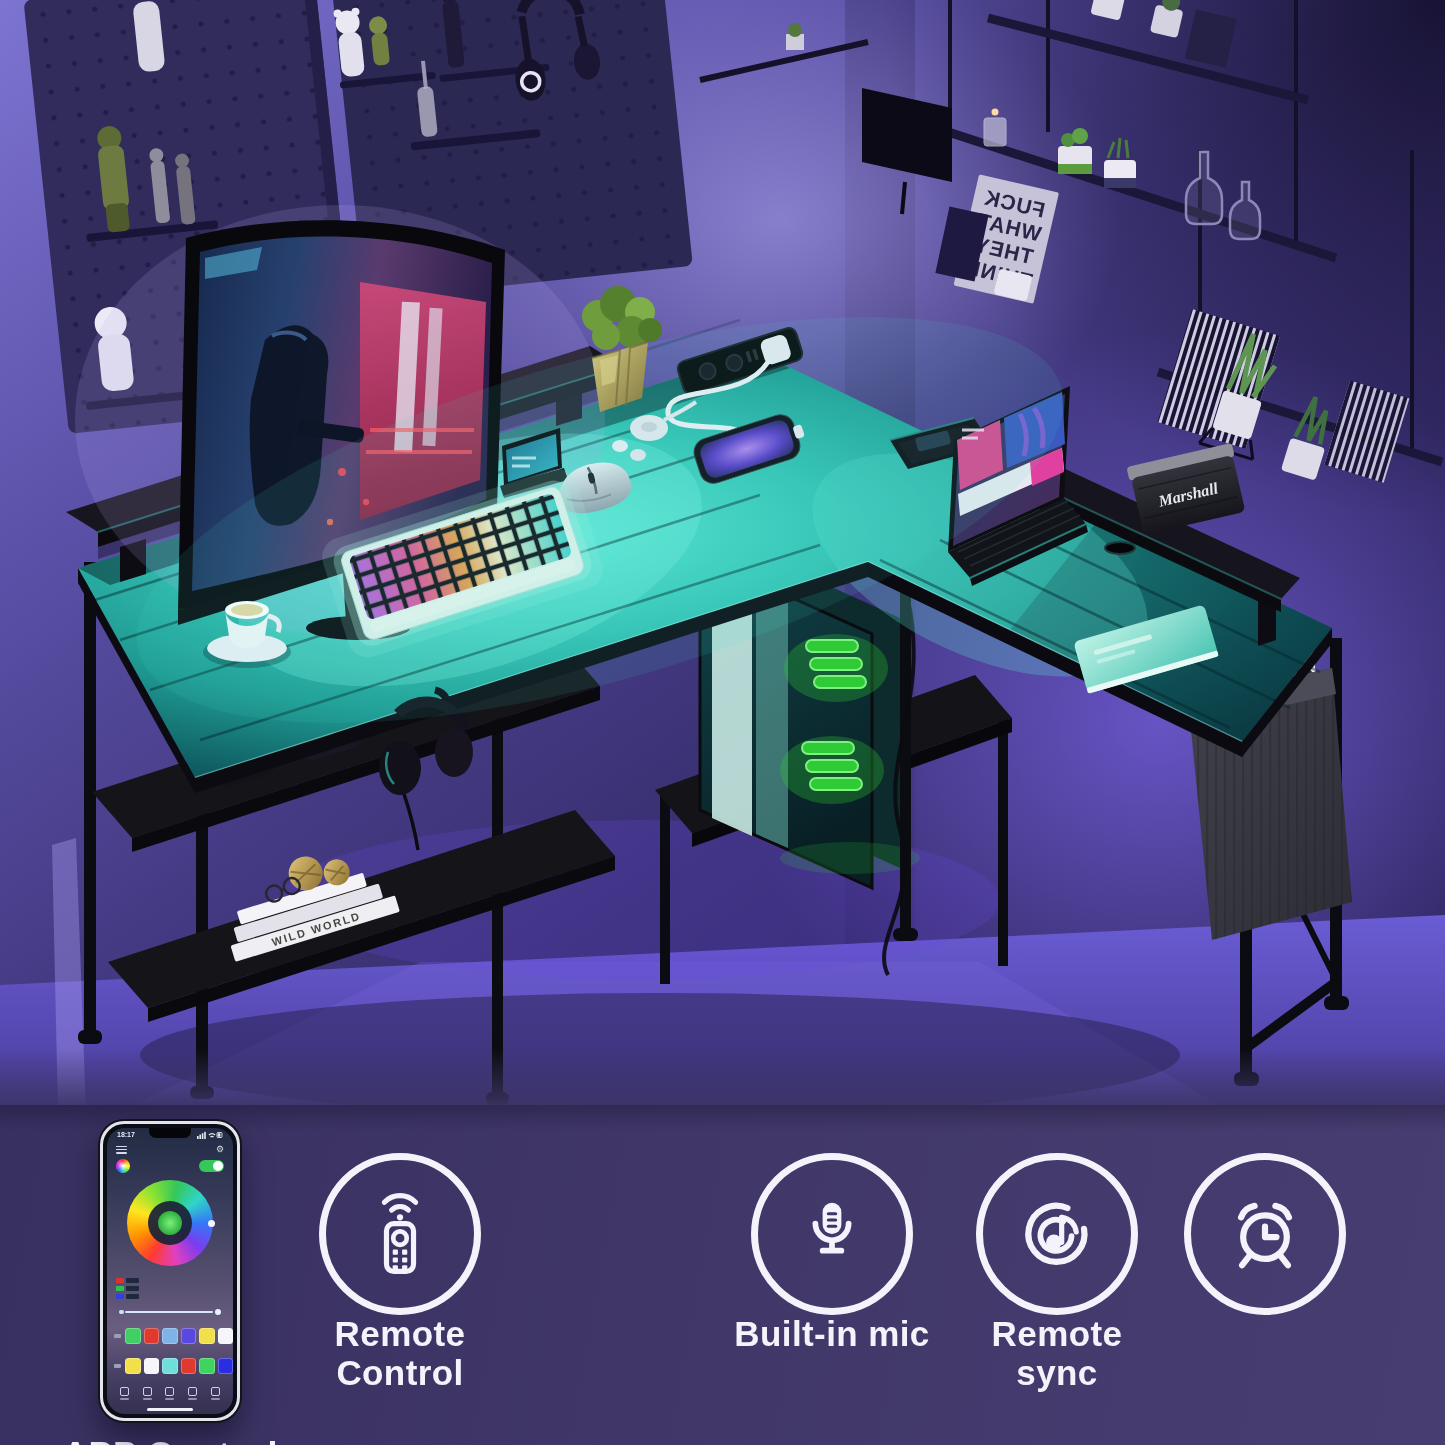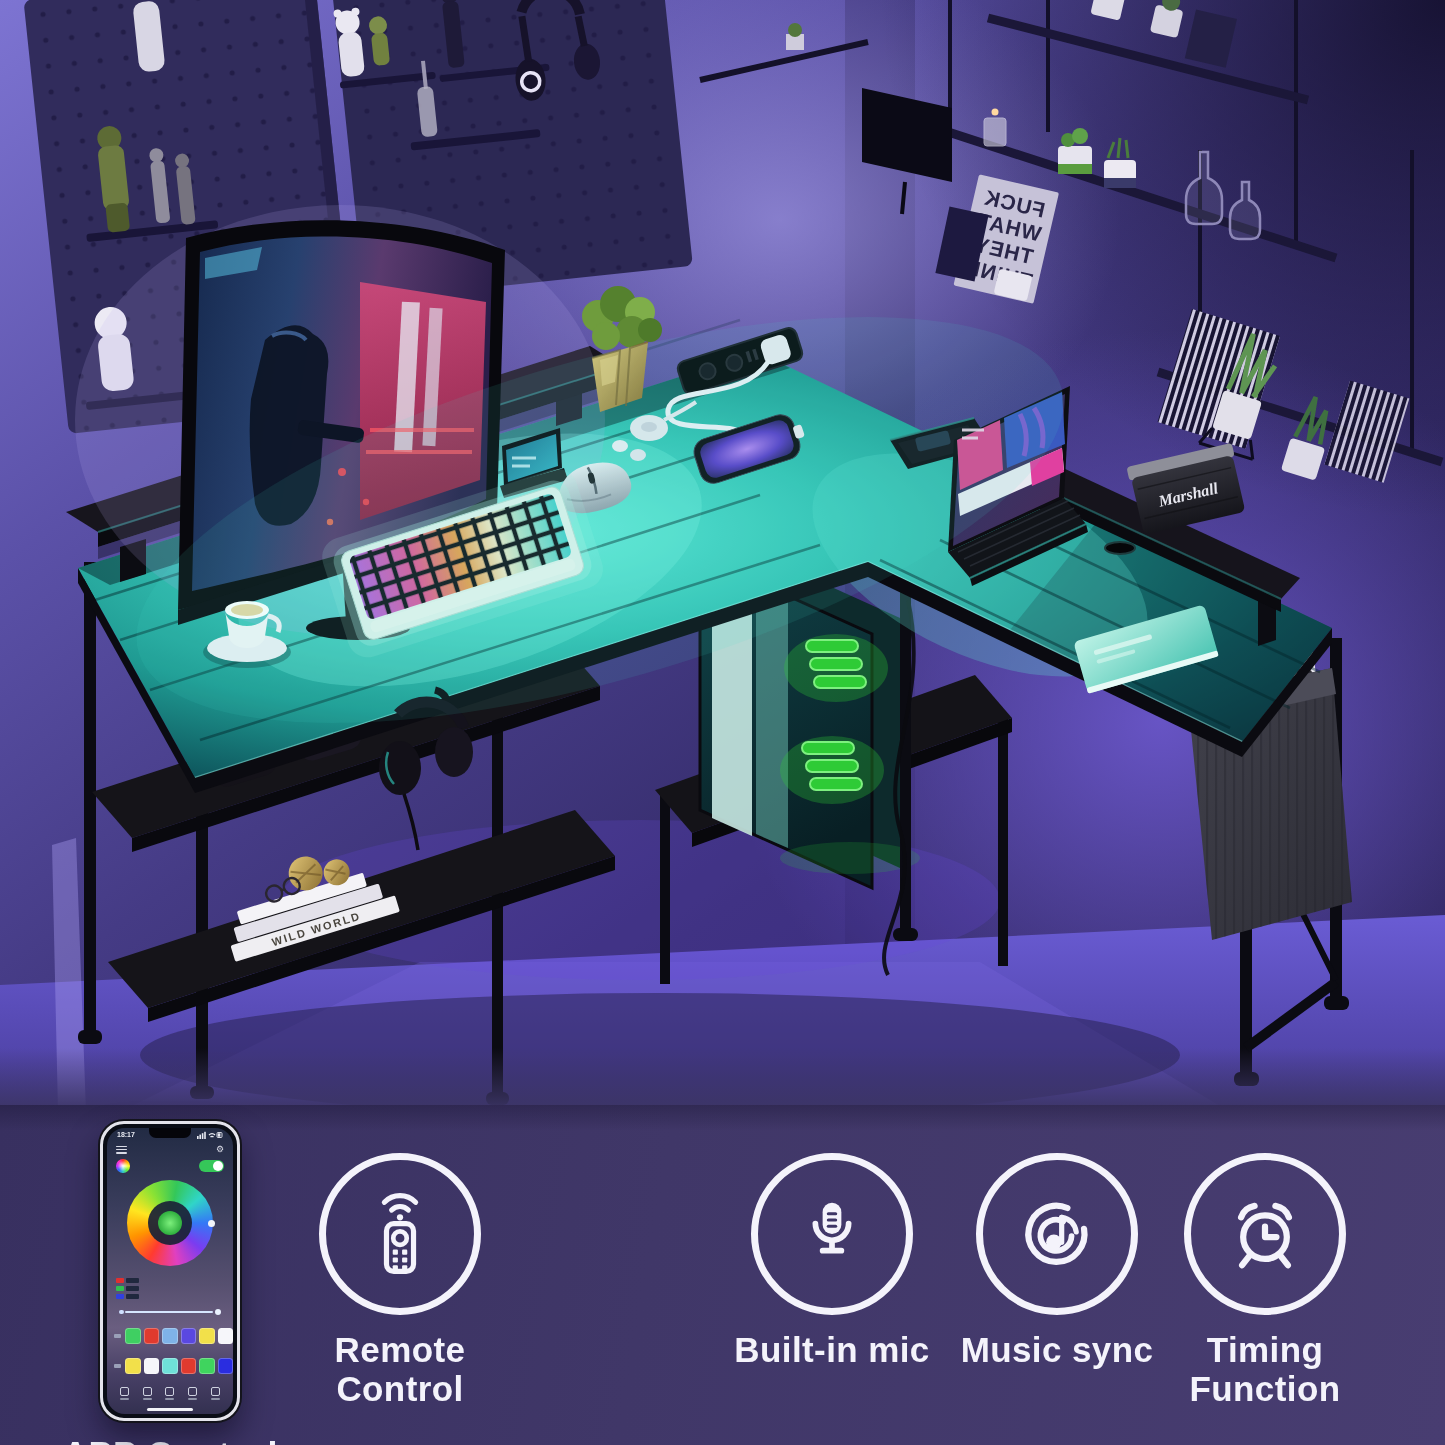--- a/index.html
+++ b/index.html
@@ -9,21 +9,21 @@
 
   
   .strip{position:absolute;left:0;top:1105px;width:1445px;height:340px;
          background:linear-gradient(100deg,#383060 0%,#403768 45%,#483d71 100%);}
   .strip::before{content:"";position:absolute;left:0;top:0;right:0;height:26px;
          background:linear-gradient(180deg,rgba(20,16,45,.35),rgba(20,16,45,0));}
   .feature{position:absolute;top:48px;display:flex;flex-direction:column;align-items:center;}
   .fcircle{width:148px;height:148px;border:7px solid #f4f3fb;border-radius:50%;
            display:flex;align-items:center;justify-content:center;}
   .fcircle svg{display:block;}
-  .flabel{margin-top:16px;color:#f4f3fb;font-weight:700;font-size:35px;line-height:1.1;
+  .flabel{color:#f4f3fb;font-weight:700;font-size:35px;line-height:1.1;
           text-align:center;letter-spacing:.4px;}
   .rgbwheel{width:100px;height:100px;border-radius:50%;
      background:
        radial-gradient(circle at 50% 50%, rgba(255,255,255,.95) 0%, rgba(255,255,255,.55) 22%, rgba(255,255,255,0) 58%),
        conic-gradient(from 40deg,#ff2d20,#ff8a00,#ffe81e,#8fe020,#1fd45f,#18d8c8,#2c6cf0,#7a2cf0,#e22ce0,#ff2d70,#ff2d20);}
 
   
   .phone-wrap{position:absolute;left:55px;top:16px;width:230px;display:flex;
               flex-direction:column;align-items:center;}
   .phone{position:relative;width:134px;height:294px;border-radius:24px;
@@ -749,31 +749,30 @@
   <div class="feature" style="left:947px;width:220px">
     <div class="fcircle">
       <svg width="104" height="104" viewBox="0 0 100 100" fill="none" stroke="#f4f3fb" stroke-linecap="round" stroke-linejoin="round">
         <path d="M60,25 A27,27 0 1 0 76,45" stroke-width="6"></path>
         <path d="M56,38 A15,15 0 1 0 64,52" stroke-width="5.5"></path>
         <circle cx="47" cy="58" r="7.5" fill="#f4f3fb" stroke="none"></circle>
         <path d="M54.5,58 V34" stroke-width="5"></path>
         <path d="M54.5,34 q12,2 14,14" stroke-width="5"></path>
       </svg>
     </div>
-    <div class="flabel">Music sync</div>
+    <div class="flabel">Remote sync</div>
   </div>
 
   <div class="feature" style="left:1135px;width:260px">
     <div class="fcircle">
       <svg width="104" height="104" viewBox="0 0 100 100" fill="none" stroke="#f4f3fb" stroke-linecap="round" stroke-linejoin="round">
         <circle cx="50" cy="53" r="21" stroke-width="6"></circle>
         <path d="M50,43 V53 H61" stroke-width="6"></path>
         <path d="M27,34 A17,17 0 0 1 40,23" stroke-width="6"></path>
         <path d="M73,34 A17,17 0 0 0 60,23" stroke-width="6"></path>
         <path d="M35,71 L28,80" stroke-width="6"></path>
         <path d="M65,71 L72,80" stroke-width="6"></path>
       </svg>
     </div>
-    <div class="flabel">Timing Function</div>
   </div>
 </div>
 
 </div>
 
 </body></html>

